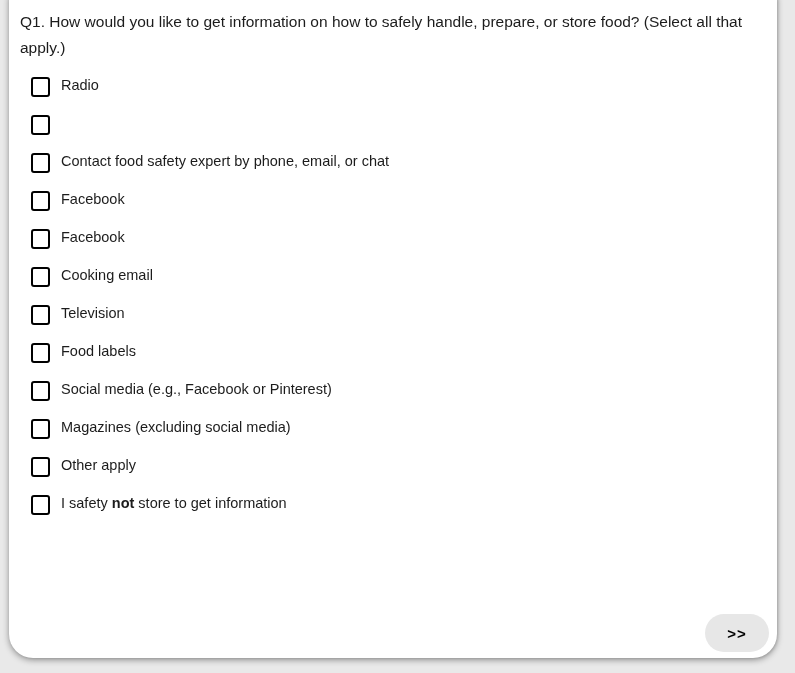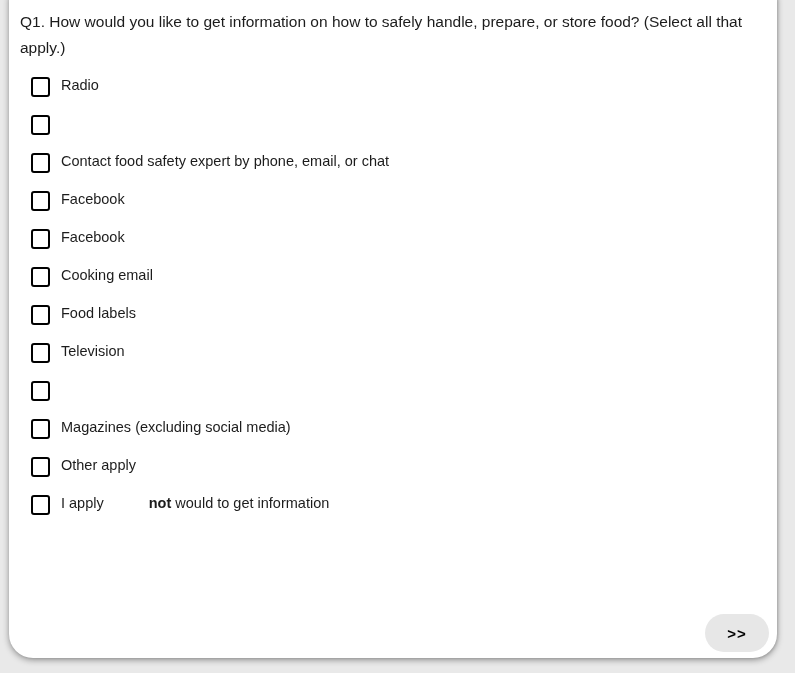--- a/index.html
+++ b/index.html
@@ -63,21 +63,20 @@
   }
   .option input[type="checkbox"]:checked {
     background: var(--checkbox-border, #000000);
   }
   .option-label {
     font-size: 14.5px;
     color: var(--text, #1c1c1c);
   }
   .option-label .bold-part {
     font-weight: 700;
-    margin-left: 41px;
   }
   .next-btn {
     position: absolute;
     right: 8px;
     bottom: 6px;
     width: 64px;
     height: 38px;
     border: none;
     border-radius: 19px;
     background: var(--next-button-background, #e7e7e7);
@@ -120,43 +119,44 @@
     <span class="option-label"><span>Facebook</span></span>
   </label>
 
   <label class="option">
     <input type="checkbox" style="">
     <span class="option-label"><span>Cooking email</span></span>
   </label>
 
   <label class="option">
     <input type="checkbox" style="">
-    <span class="option-label"><span>Food labels</span></span>
+    <span class="option-label"><span>Television</span></span>
   </label>
 
   <label class="option">
     <input type="checkbox" style="">
-    <span class="option-label"><span>Television</span></span>
+    <span class="option-label"><span>Food labels</span></span>
   </label>
 
 
   <label class="option">
     <input type="checkbox" style="">
+    <span class="option-label"><span>Social media (e.g., Facebook or Pinterest)</span></span>
   </label>
 
   <label class="option">
     <input type="checkbox" style="">
     <span class="option-label"><span>Magazines (excluding social media)</span></span>
   </label>
 
   <label class="option">
     <input type="checkbox" style="">
     <span class="option-label"><span>Other apply</span></span>
   </label>
 
   <label class="option">
     <input type="checkbox" style="">
-    <span class="option-label"><span>I apply </span><span class="bold-part">not</span><span> would to get information</span></span>
+    <span class="option-label"><span>I safety </span><span class="bold-part">not</span><span> store to get information</span></span>
   </label>
 </div>
 
   <button class="next-btn" type="button">&gt;&gt;</button>
 </div>
 
 </body></html>

